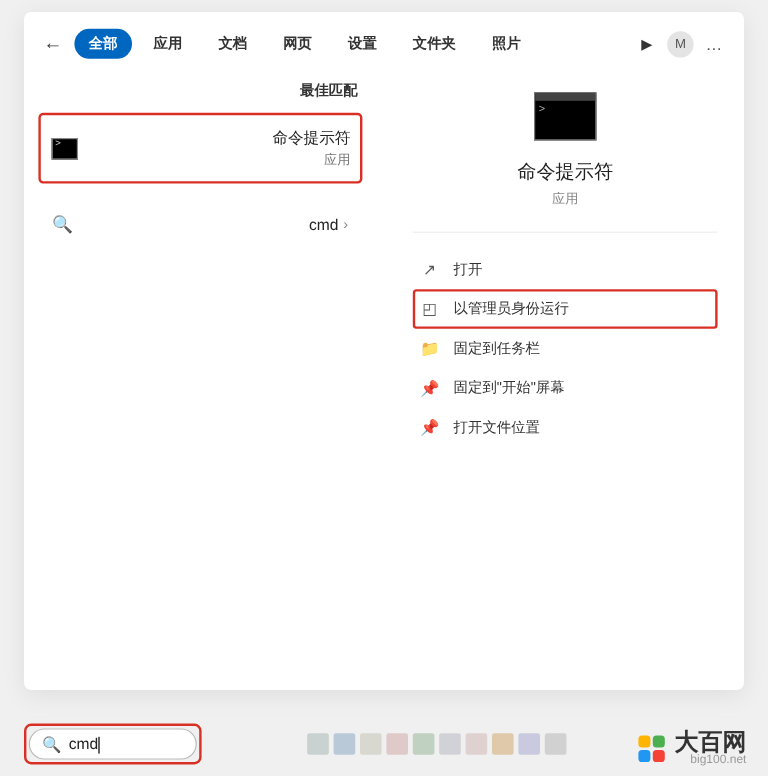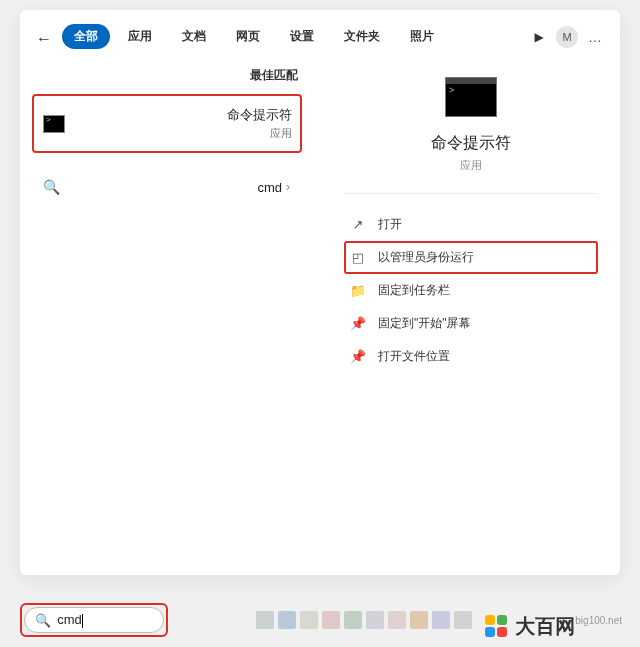--- a/index.html
+++ b/index.html
@@ -45,21 +45,21 @@
     .cursor { display: inline-block; width: 1px; height: 14px; background: #000; vertical-align: middle; }
     .task-icons { display: flex; gap: 4px; margin-left: 80px; }
     .tblur { width: 18px; height: 18px; border-radius: 2px; opacity: 0.45; }
     .brand { position: absolute; right: 18px; bottom: 8px; display: flex; align-items: center; gap: 6px; }
     .brand-logo { width: 26px; height: 26px; position: relative; }
     .brand-logo span { position: absolute; border-radius: 3px; }
     .bl1 { width: 10px; height: 10px; background: #ffb400; top: 2px; left: 2px; }
     .bl2 { width: 10px; height: 10px; background: #4caf50; top: 2px; right: 2px; }
     .bl3 { width: 10px; height: 10px; background: #2196f3; bottom: 2px; left: 2px; }
     .bl4 { width: 10px; height: 10px; background: #f44336; bottom: 2px; right: 2px; }
-    .brand-text { display: flex; flex-direction: row; line-height: 1; }
+    .brand-text { display: flex; flex-direction: column; line-height: 1; }
     .brand-name { font-size: 20px; font-weight: 700; color: #333; }
     .brand-domain { font-size: 10px; color: #999; text-align: right; }
   </style>
 </head>
 <body>
 
 <div class="search-panel">
   <div class="top-bar">
     <div class="back-arrow">←</div>
     <div class="tab active">全部</div>

